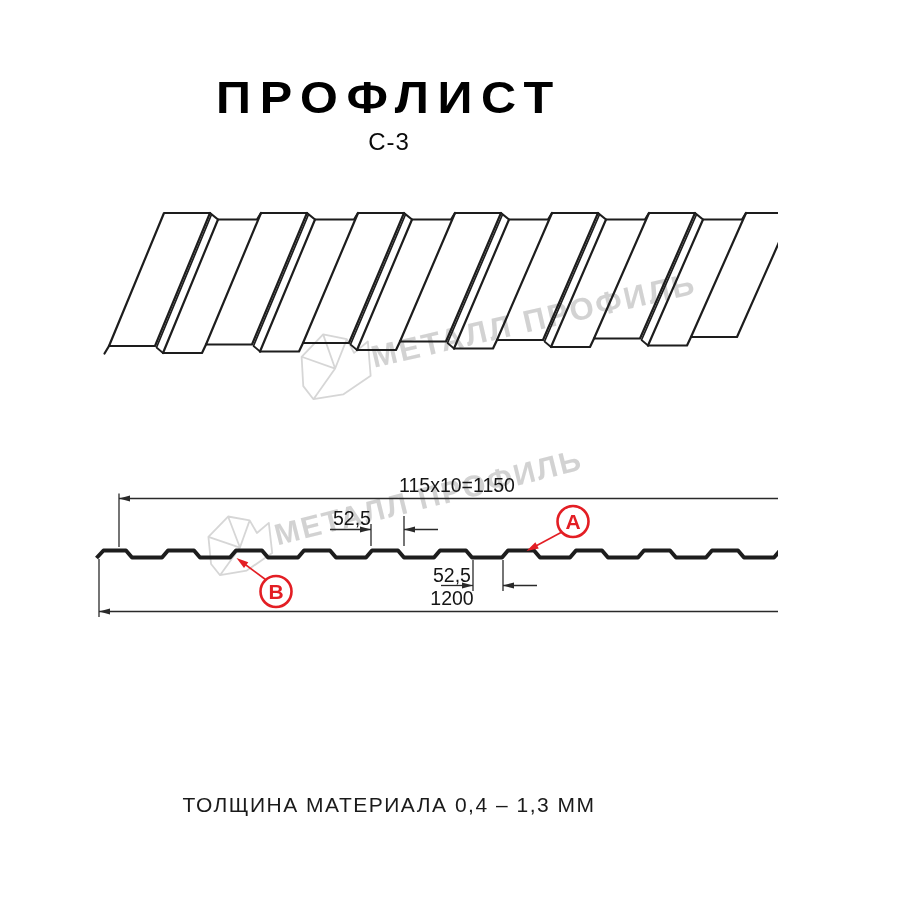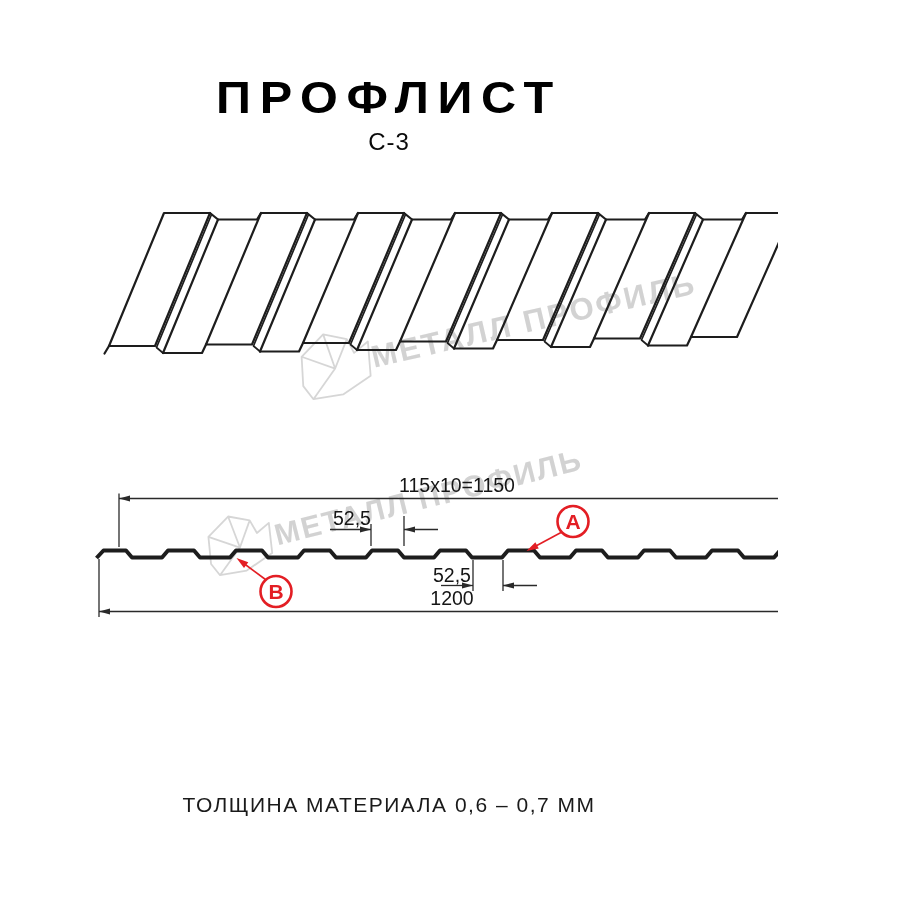--- a/index.html
+++ b/index.html
@@ -136,14 +136,14 @@
     </g>
 
     <g id="callouts">
       <circle cx="573" cy="521.5" r="15.5" fill="none" stroke="var(--red)" stroke-width="2.6"></circle>
       <text class="callout-letter" x="573" y="529">А</text>
       <circle cx="276" cy="591.5" r="15.5" fill="none" stroke="var(--red)" stroke-width="2.6"></circle>
       <text class="callout-letter" x="276" y="599">В</text>
     </g>
   </svg>
 
-  <div class="footer">ТОЛЩИНА МАТЕРИАЛА 0,6 – 0,7 ММ</div>
+  <div class="footer">ТОЛЩИНА МАТЕРИАЛА 0,4 – 1,3 ММ</div>
 </div>
 
 </body></html>

